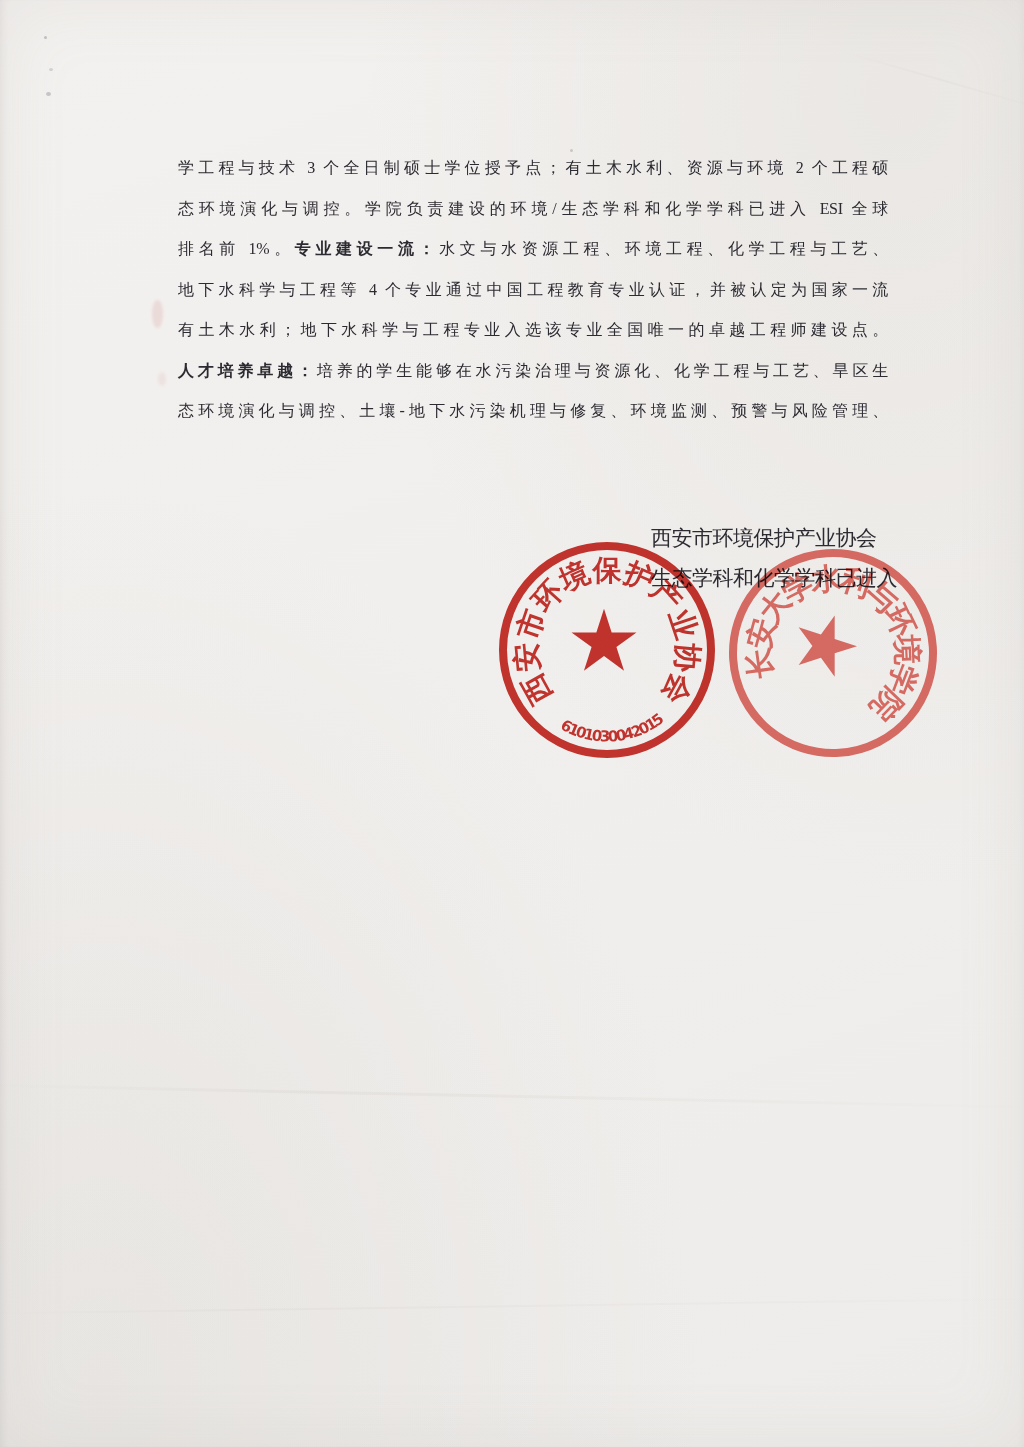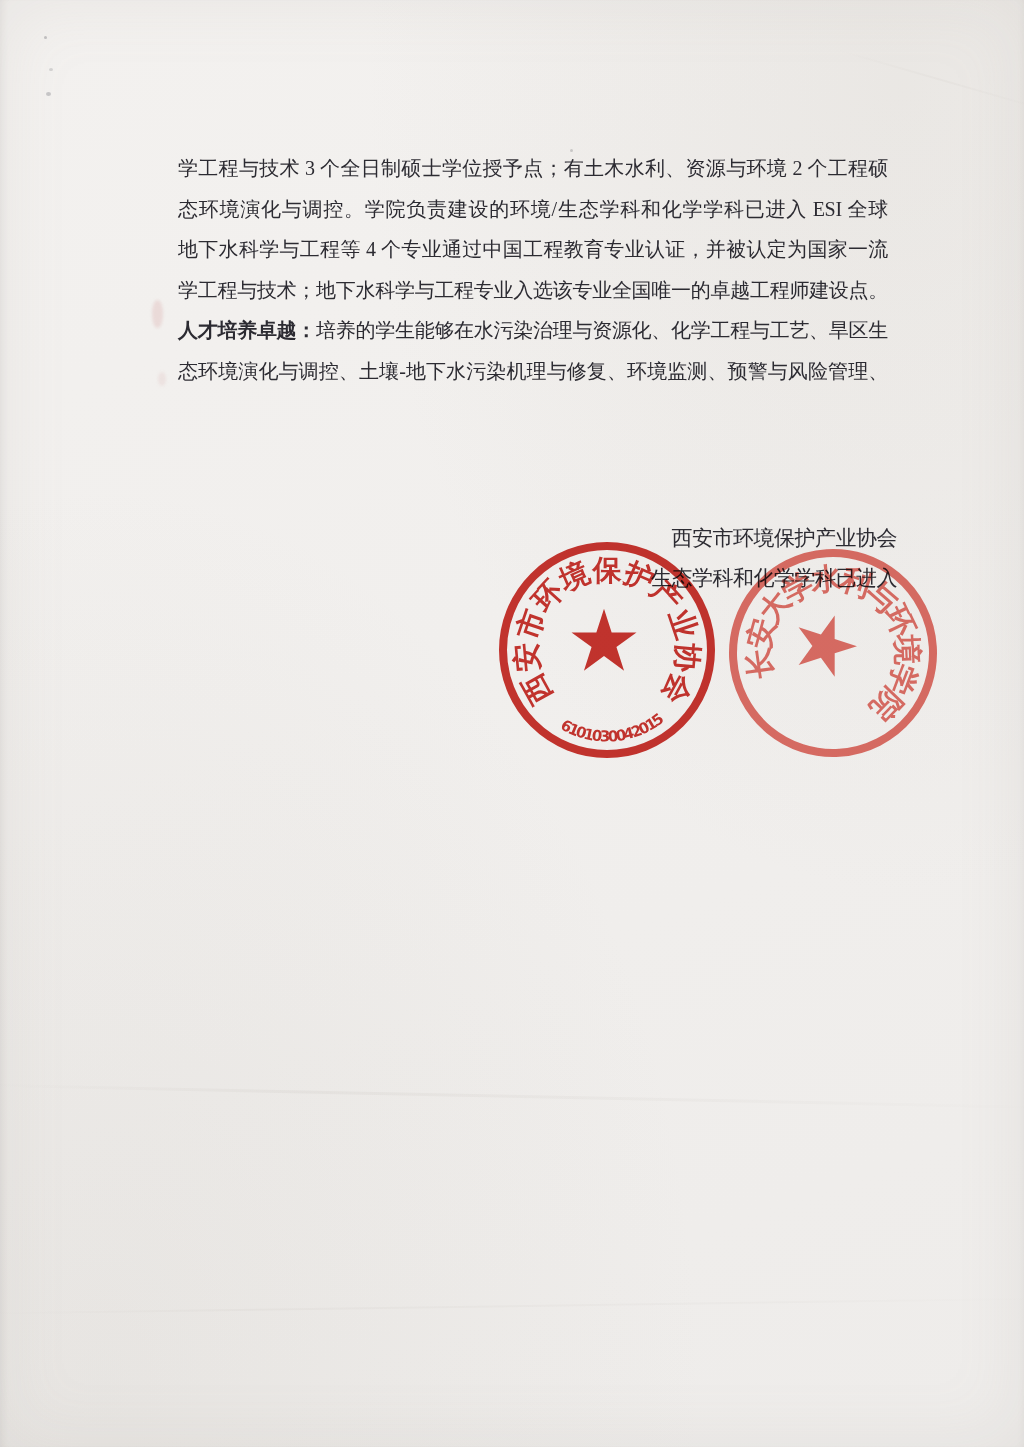--- a/index.html
+++ b/index.html
@@ -14,31 +14,31 @@
       radial-gradient(ellipse at 88% 6%, rgba(205,200,192,0.22), transparent 42%),
       radial-gradient(ellipse at 10% 96%, rgba(195,190,182,0.18), transparent 46%),
       linear-gradient(160deg,#f3f1ef 0%, #f1efed 45%, #eeecea 100%);
     box-shadow: inset 0 0 70px rgba(160,150,140,0.12),
                 inset 7px 0 10px -6px rgba(0,0,0,0.07),
                 inset -5px 0 8px -5px rgba(0,0,0,0.05);
   }
   
   .body-text{
     position:absolute;left:178px;top:148px;width:710px;
-    color:#2c2b32;font-size:20px;line-height:40.5px;
+    color:#2c2b32;font-size:16px;line-height:40.5px;
     letter-spacing:-0.3px;
   }
   .line{text-align:justify;text-align-last:justify;height:40.5px;white-space:nowrap0;}
   .line.last{text-align-last:left;}
   .seg{font-weight:400;}
   .seg.bold{font-weight:700;}
   
   .signature{
     position:absolute;top:518px;right:127px;
-    text-align:right;color:#2c2b32;
+    text-align:left;color:#2c2b32;
     font-size:21px;line-height:40px;letter-spacing:-0.5px;
   }
   
   .stamp{
     position:absolute;border-radius:50%;box-sizing:border-box;
     mix-blend-mode:multiply;
   }
   .stamp-char,.stamp-num{
     position:absolute;left:50%;top:50%;
     font-weight:600;line-height:1;white-space:pre;
@@ -51,22 +51,23 @@
   .crease{position:absolute;pointer-events:none;}
 </style>
 </head>
 <body>
 
 <div class="page" id="page">
 
   <div class="body-text">
     <div class="line"><span class="seg">学工程与技术 3 个全日制硕士学位授予点；有土木水利、资源与环境 2 个工程硕</span></div>
     <div class="line"><span class="seg">态环境演化与调控。学院负责建设的环境/生态学科和化学学科已进入 ESI 全球</span></div>
+    <div class="line"><span class="seg">排名前 1%。</span><span class="seg bold">专业建设一流：</span><span class="seg">水文与水资源工程、环境工程、化学工程与工艺、</span></div>
     <div class="line"><span class="seg">地下水科学与工程等 4 个专业通过中国工程教育专业认证，并被认定为国家一流</span></div>
-    <div class="line"><span class="seg">学工程与技术；地下水科学与工程专业入选该专业全国唯一的卓越工程师建设点。</span></div>
+    <div class="line"><span class="seg">有土木水利；地下水科学与工程专业入选该专业全国唯一的卓越工程师建设点。</span></div>
     <div class="line"><span class="seg bold">人才培养卓越：</span><span class="seg">培养的学生能够在水污染治理与资源化、化学工程与工艺、旱区生</span></div>
     <div class="line"><span class="seg">态环境演化与调控、土壤-地下水污染机理与修复、环境监测、预警与风险管理、</span></div>
   </div>
 
   <div class="signature">
     <div class="sig-line">西安市环境保护产业协会</div>
     <div class="sig-line">生态学科和化学学科已进入</div>
   </div>
 
   <div class="speck" style="left:44px;top:36px;width:3px;height:3px;background:#97979a;opacity:.55;"></div>

